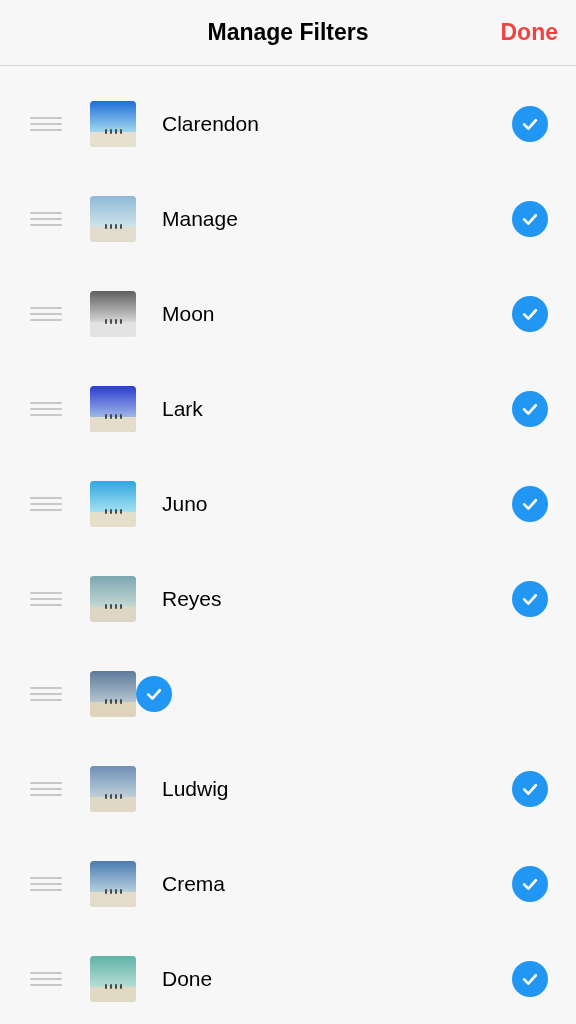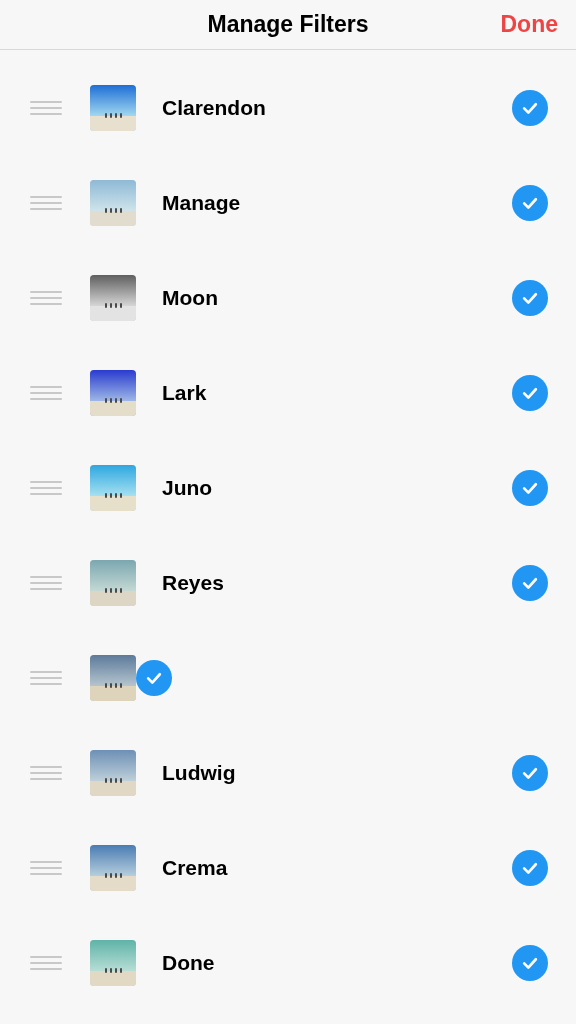--- a/index.html
+++ b/index.html
@@ -1,18 +1,18 @@
 <!DOCTYPE html>
 <html><head>
   <meta charset="utf-8">
   <style>
     * { margin: 0; padding: 0; box-sizing: border-box; }
     html, body { width: 576px; height: 1024px; font-family: -apple-system, "Helvetica Neue", Arial, sans-serif; background: #f7f7f7; }
     .navbar {
-      height: 50px;
+      height: 66px;
       border-bottom: 1px solid #d8d8d8;
       display: flex;
       align-items: center;
       justify-content: center;
       position: relative;
       background: #f7f7f7;
     }
     .navbar-title {
       font-size: 23px;
       font-weight: 600;
@@ -74,21 +74,21 @@
     .thumb .figs i {
       display: block;
       width: 2px;
       height: 5px;
       background: #4a4a4a;
       border-radius: 1px;
     }
     .filter-name {
       margin-left: 26px;
       font-size: 21px;
-      font-weight: 700;
+      font-weight: 400;
       color: #000;
       flex: 1;
     }
     .check {
       width: 36px;
       height: 36px;
       border-radius: 50%;
       background: #2196f3;
       display: flex;
       align-items: center;

